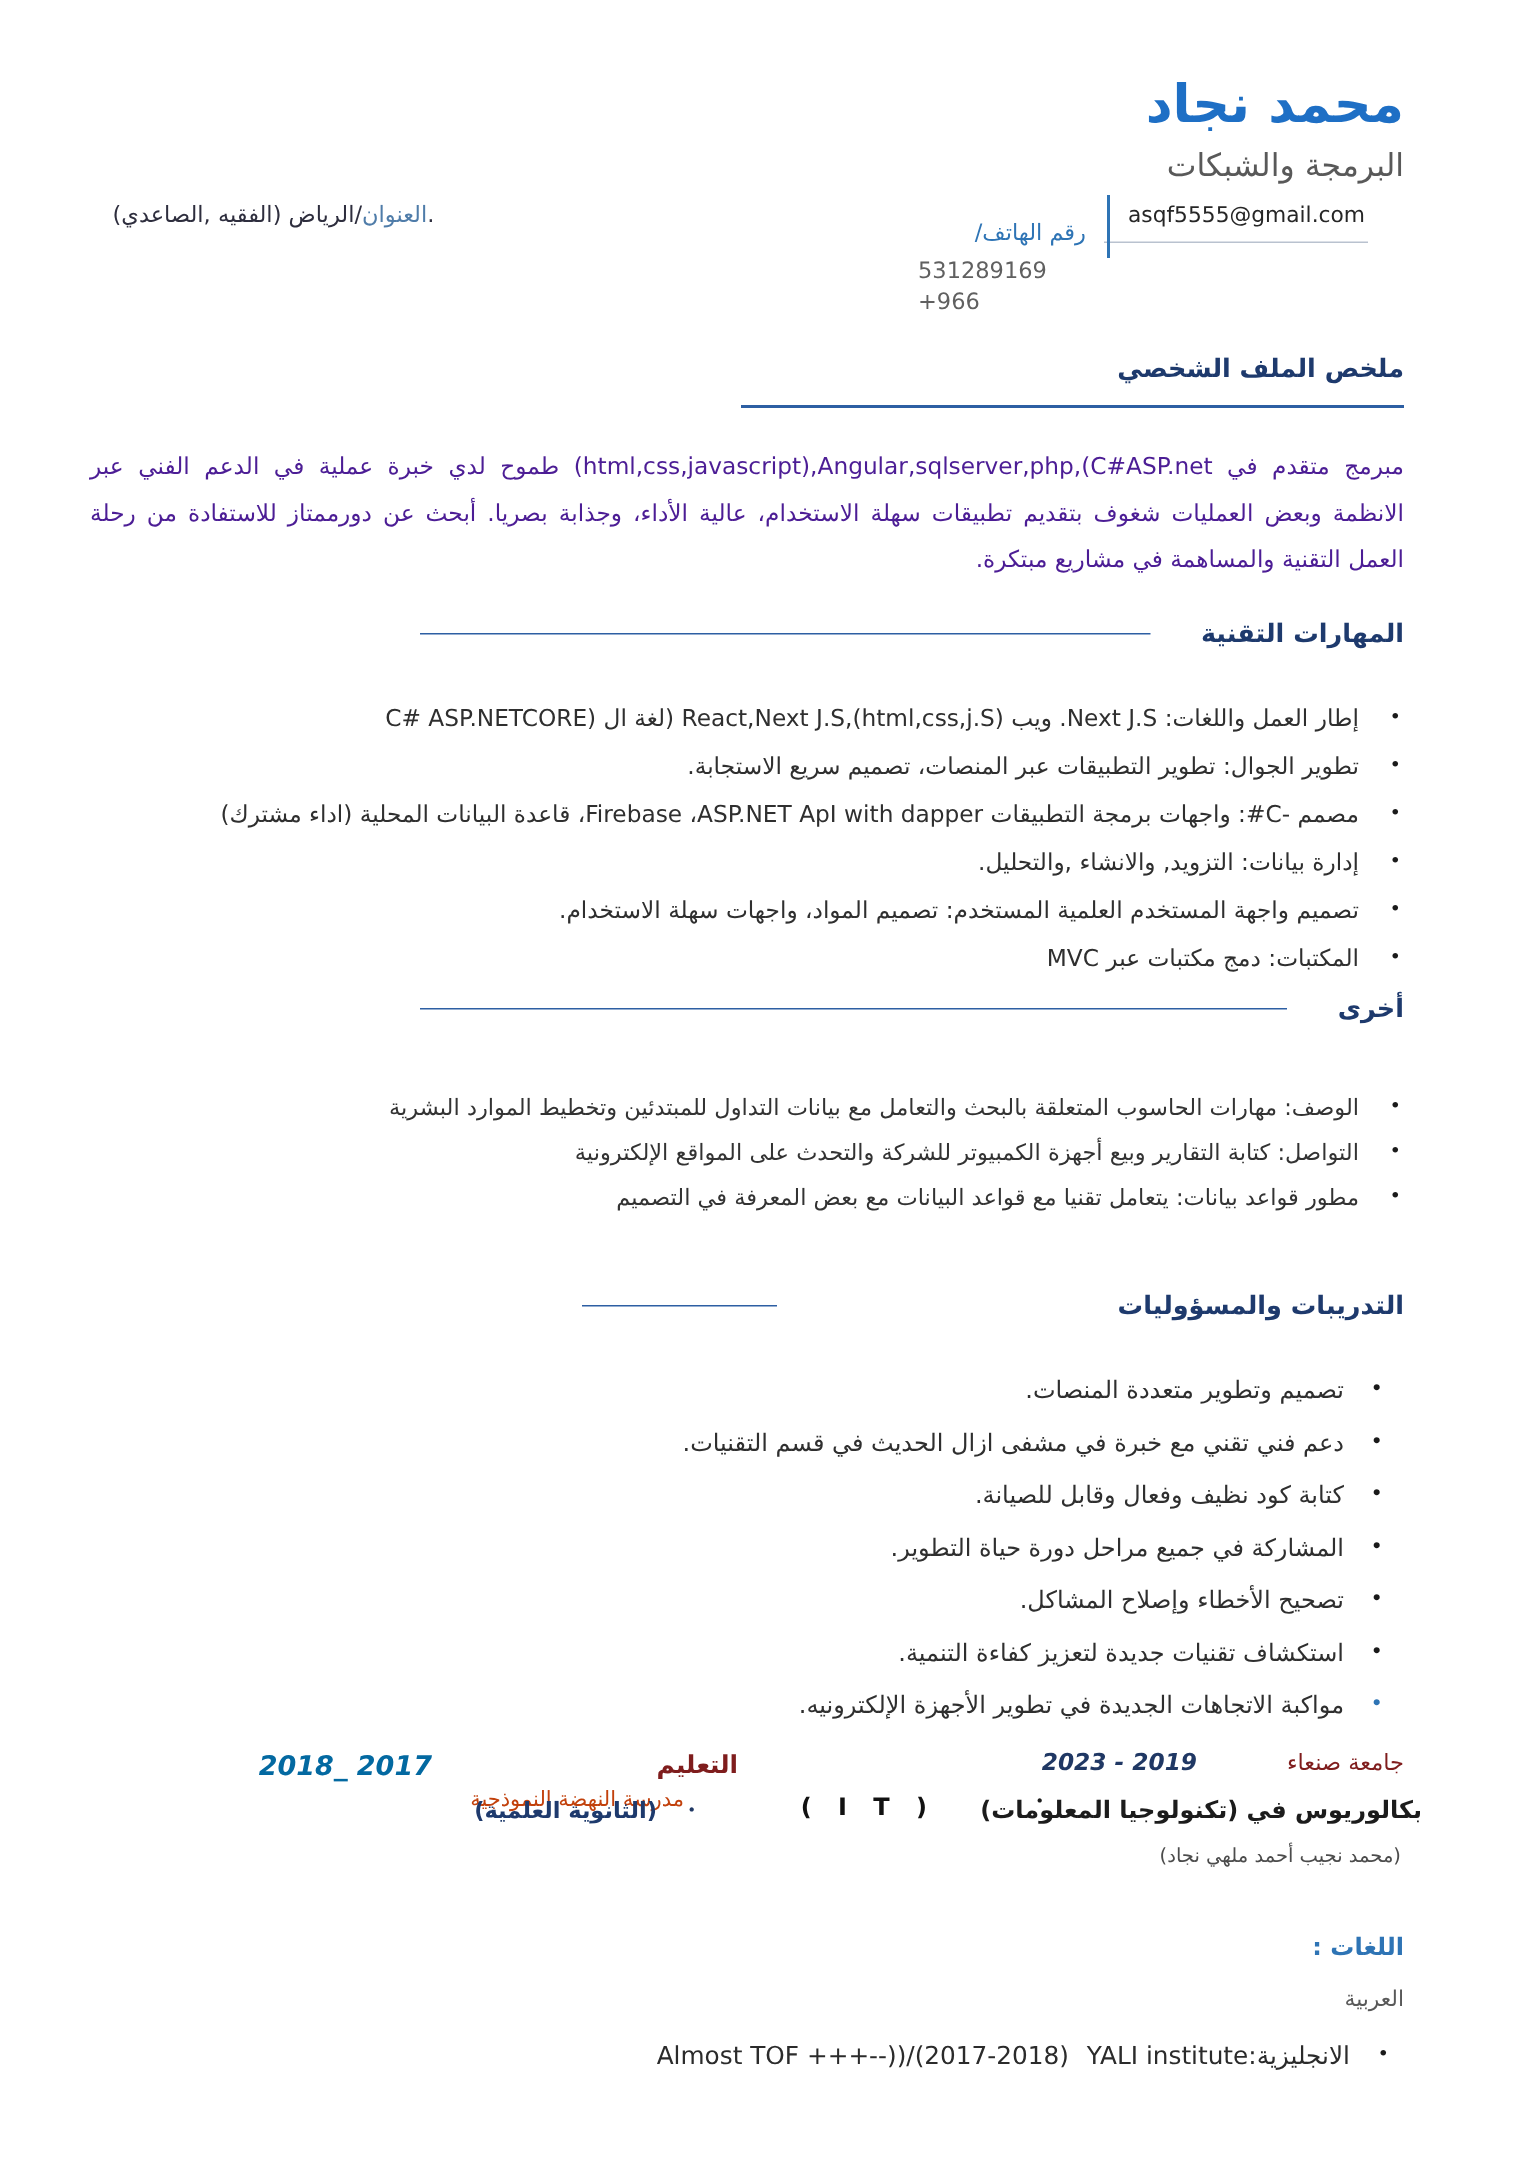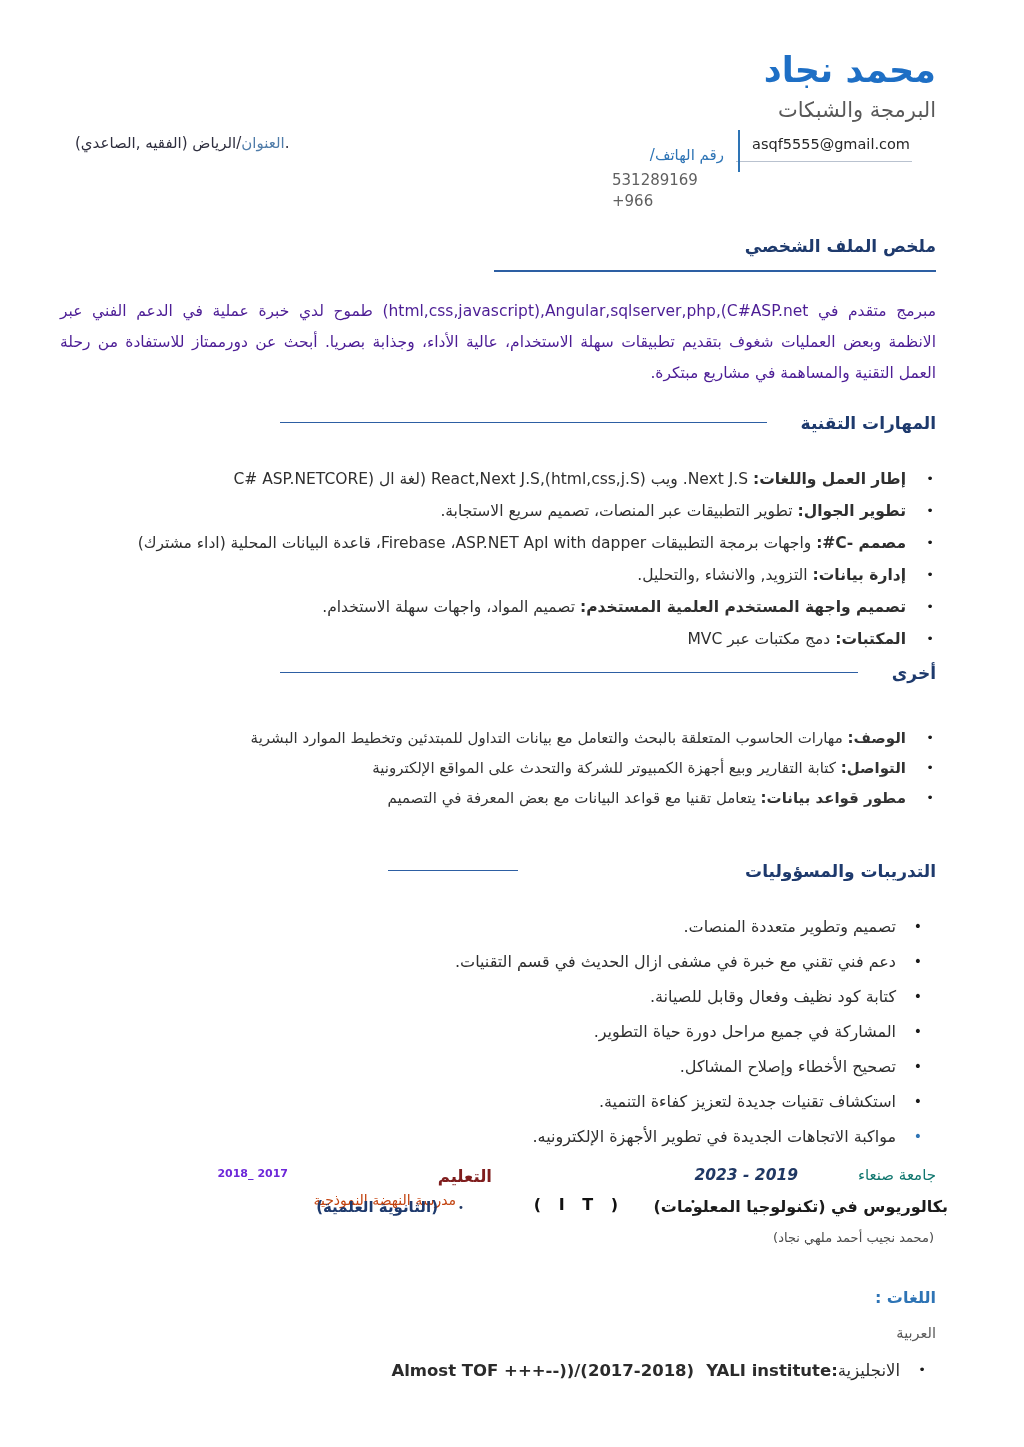--- a/index.html
+++ b/index.html
@@ -1,18 +1,18 @@
 <!DOCTYPE html>
 <html lang="ar" dir="rtl"><head>
 <meta charset="utf-8">
 <style>
   html,body{margin:0;padding:0;background:#ffffff;}
   body{width:1024px;height:1447px;overflow:hidden;font-family:"DejaVu Sans",sans-serif;color:#3c3c3c;}
   .page{position:relative;direction:rtl;padding:0 88px 0 60px;width:876px;}
-  .b{font-weight:bold;}
+  .b{font-weight:normal;}
   
   .name{margin:50px 0 0 0;font-size:35px;font-weight:bold;color:#1e6fc5;text-align:right;letter-spacing:0;}
   .subtitle{margin-top:8px;font-size:21px;color:#595959;text-align:right;}
   .contact{position:relative;height:80px;margin-top:12px;}
   .email{position:absolute;right:24px;top:2px;font-size:14.5px;color:#262626;direction:ltr;text-align:right;min-width:172px;padding:0 2px 9px 2px;border-bottom:1.5px solid #b9c2cf;}
   .vbar{position:absolute;right:196px;top:-4px;width:2.5px;height:42px;background:#2e74b5;}
   .phone{position:absolute;right:212px;top:12px;width:112px;}
   .phone-label{font-size:15px;color:#2e74b5;text-align:right;}
   .phone-nums{direction:ltr;text-align:left;font-size:15px;color:#606060;line-height:21px;margin-top:6px;}
   .address{position:absolute;left:15px;top:0;font-size:15px;color:#2e2e3e;}
@@ -40,29 +40,29 @@
   .other-list li{padding-right:30px;font-size:15px;line-height:30px;color:#333;}
   .other-list li::before{right:2px;font-size:13px;}
   .sec-resp{margin-top:48px;}
   .resp-list{margin-top:28px;}
   .resp-list li{padding-right:40px;font-size:16px;line-height:35px;color:#2f2f2f;}
   .resp-list li::before{right:14px;font-size:14px;}
   .resp-list li.blue-bullet::before{color:#2e74b5;}
   
   .edu{position:relative;height:98px;margin-top:12px;}
   .edu .abs{position:absolute;white-space:nowrap;}
-  .edu-uni{right:0;top:0;font-size:15px;color:#0f766e;}
+  .edu-uni{right:0;top:0;font-size:15px;color:#7f1d1d;}
   .edu-uni-years{right:138px;top:0;font-size:15.5px;font-weight:bold;font-style:italic;color:#203864;}
   .edu-degree{right:-12px;top:31px;font-size:16px;font-weight:bold;color:#1c1c1c;}
   .edu-dot-r{right:240px;top:30px;font-size:10px;color:#1c1c1c;}
   .edu-it{right:312px;top:29px;font-size:16px;font-weight:bold;color:#111;letter-spacing:6px;}
   .edu-person{right:2px;top:64px;font-size:13px;color:#4c4c4c;}
   .edu-title{right:444px;top:1px;font-size:16.5px;font-weight:bold;color:#7f1d1d;}
   .edu-school{right:480px;top:4px;font-size:14px;color:#c2410c;margin-top:22px;}
-  .edu-school-years{right:648px;top:1px;font-size:11px;font-weight:bold;color:#6d28d9;}
+  .edu-school-years{right:648px;top:1px;font-size:18px;font-weight:bold;font-style:italic;color:#0369a1;}
   .edu-dot-l{right:472px;top:36px;font-size:10px;color:#203864;}
   .edu-cert{right:498px;top:32px;font-size:15px;font-weight:bold;color:#1e3a6d;letter-spacing:4px;}
   
   .lang-title{margin-top:24px;font-size:16px;color:#2e74b5;text-align:right;}
   .lang-arabic{margin-top:18px;font-size:14.5px;color:#595959;text-align:right;padding-left:2px;}
   .lang-english{margin-top:20px;padding-right:36px;position:relative;text-align:right;font-size:16.5px;color:#2b2b2b;}
   .lang-english::before{content:"\2022";position:absolute;right:10px;top:1px;font-size:13px;color:#1a1a1a;}
   .lang-english .gap{margin-right:12px;}
 </style>
 </head>

